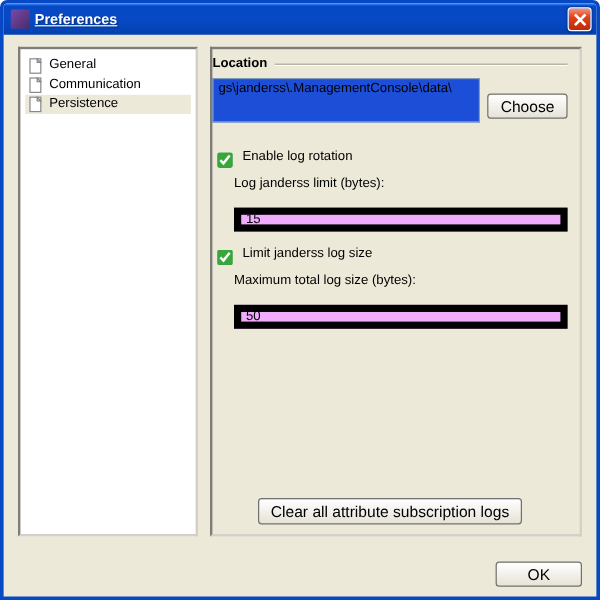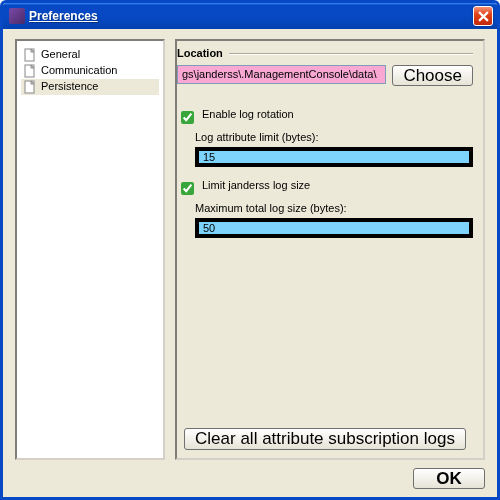--- a/index.html
+++ b/index.html
@@ -16,31 +16,31 @@
 .tree-item { display:flex; align-items:flex-start; gap:4px; padding:1px 2px; white-space:nowrap; cursor:default; }
 .tree-item.selected { background:#ece9d8; }
 .doc-icon { width:14px; height:14px; flex:0 0 14px; }
 .content-panel { flex:1; background:#ece9d8; border:2px inset #d4d0c8; padding:6px 10px 8px 0; display:flex; flex-direction:column; }
 .fieldset { border:none; margin:0 0 10px 0; padding:0; }
 .legend-row { display:flex; align-items:center; gap:6px; margin-bottom:6px; }
 .legend-text { font-weight:bold; }
 .legend-line { flex:1; height:1px; background:#aca899; box-shadow:0 1px 0 #fff; }
 .label { margin:2px 0; }
 .dir-row { display:flex; gap:6px; align-items:stretch; }
-.dir-input { flex:1; height:19px; border:1px solid #7f9db9; background:#f9a8d4; padding:2px 4px; font-size:11px; color:#000; overflow:hidden; white-space:nowrap; }
-.btn { height:21px; border:1px solid #707070; background:linear-gradient(to bottom,#fff,#e6e3d6); border-radius:3px; padding:0 10px; font-size:17px; cursor:default; }
+.dir-input { flex:1; height:37px; border:1px solid #7f9db9; background:#1d4ed8; padding:2px 4px; font-size:11px; color:#000; overflow:hidden; white-space:nowrap; }
+.btn { height:21px; border:1px solid #707070; background:linear-gradient(to bottom,#fff,#e6e3d6); border-radius:3px; padding:0 10px; font-size:13px; cursor:default;margin-top:13px; }
 .check-row { display:flex; align-items:flex-start; gap:5px; margin:12px 0 2px 0; }
 .check { width:13px; height:13px; accent-color:#39a63b; }
 .indent { margin-left:18px; }
-.text-input { width:100%; height:20px; border:4px solid #000000; background:#7dd3fc; padding:2px 4px; font-size:11px; color:#000; margin-top:2px; }
+.text-input { width:100%; height:20px; border:6px solid #000000; background:#f0abfc; padding:2px 4px; font-size:11px; color:#000; margin-top:12px; }
 .spacer { flex:1; }
 .clear-row { display:flex; justify-content:center; margin-top:6px; }
 .btn.clear { padding:0 10px; height:22px; }
 .buttons-row { display:flex; justify-content:flex-end; gap:6px; padding-top:8px; }
-.btn.dialog { width:72px;font-weight:bold; }
+.btn.dialog { width:72px; }
 </style>
 </head>
 <body>
 
 <div class="window">
   <div class="titlebar">
     <div class="title-icon"></div>
     <div class="title-text">Preferences</div>
     <div class="close-btn">
       <svg viewBox="0 0 10 10">
@@ -83,21 +83,21 @@
             <div class="dir-input">gs\janderss\.ManagementConsole\data\</div>
             <button class="btn">Choose</button>
           </div>
         </div>
 
         <div class="check-row">
           <input type="checkbox" class="check" checked="" style="">
           <span>Enable log rotation</span>
         </div>
         <div class="indent">
-          <div class="label">Log attribute limit (bytes):</div>
+          <div class="label">Log janderss limit (bytes):</div>
           <input class="text-input" value="15" style="">
         </div>
 
         <div class="check-row">
           <input type="checkbox" class="check" checked="" style="">
           <span>Limit janderss log size</span>
         </div>
         <div class="indent">
           <div class="label">Maximum total log size (bytes):</div>
           <input class="text-input" value="50" style="">

